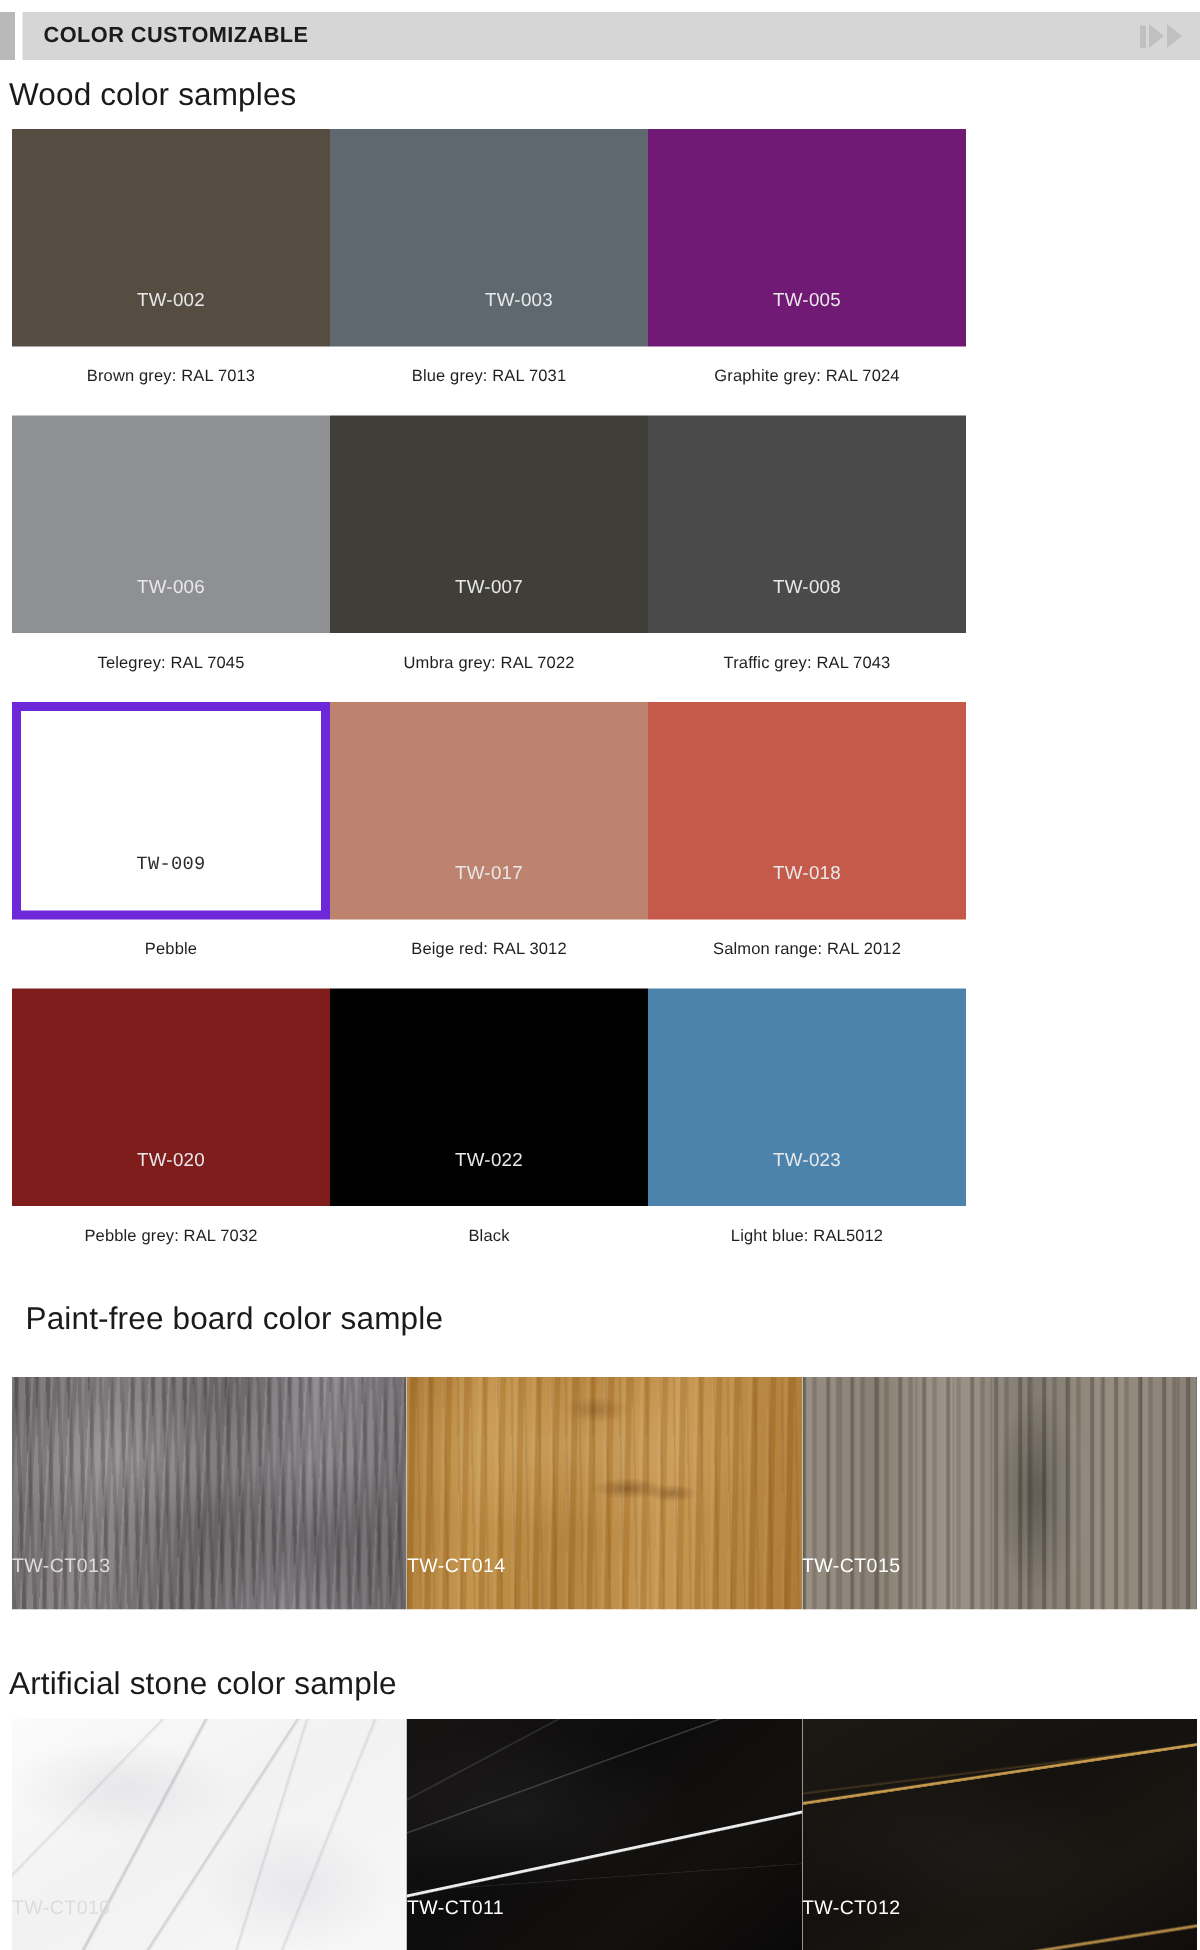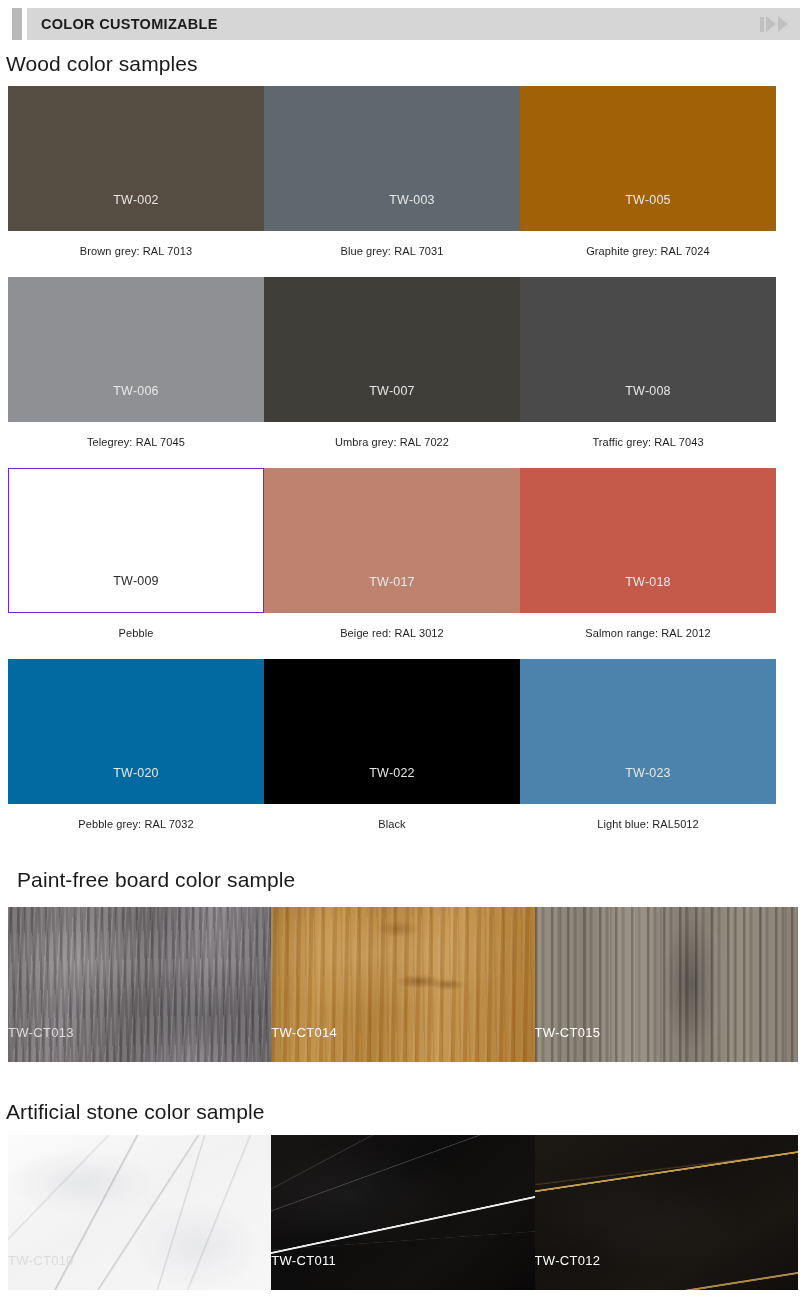--- a/index.html
+++ b/index.html
@@ -9,21 +9,21 @@
     background:#ffffff;
     font-family:"Liberation Sans", sans-serif;
     overflow:hidden;
     position:relative;
   }
 
   
   .header {
     position:relative;
     height:32px;
-    margin:8px 0 0 12px;
+    margin:8px 0 0 0;
     display:flex;
   }
   .header-tab {
     width:10px; height:32px;
     background:#b9b9b9;
     flex:0 0 auto;
   }
   .header-gap {
     width:5px; height:32px;
     background:#ffffff;
@@ -63,47 +63,48 @@
 
   
   .section-title {
     font-size:21px;
     font-weight:400;
     color:#1a1a1a;
     letter-spacing:0.1px;
     padding:0 0 0 6px;
   }
   .sec-wood    { margin-top:12px; margin-bottom:10px; }
-  .sec-board   { margin-top:38px; margin-bottom:15px;padding-left:17px; }
+  .sec-board   { margin-top:38px; margin-bottom:26px;padding-left:17px; }
   .sec-stone   { margin-top:38px; margin-bottom:11px; }
 
   
   .swatch-row {
     display:flex;
     width:790px;
     margin-left:8px;
   }
-  .swatch-cell { width:256px; }
+  .swatch-cell { width:212px; }
 
   .chip {
     height:145px;
     position:relative;
     display:flex;
     align-items:flex-end;
     justify-content:center;
   }
   .chip-code {
     font-size:12.5px;
     color:#ffffff;
     padding-bottom:24px;
     letter-spacing:0.2px;
   }
   .chip.light .chip-code { color:#e8e8e8; }
   .chip.white-chip {
-    border:1px solid #6d28d9;
+    border:6px solid #6d28d9;
+    font-family:Liberation Mono, monospace;
   }
   .chip.white-chip .chip-code { color:#2b2b2b; }
 
   .caption {
     text-align:center;
     font-size:11px;
     color:#1f1f1f;
     padding:14px 2px 0 2px;
     letter-spacing:0.1px;
   }
@@ -248,21 +249,21 @@
       </div>
       <div class="caption">Brown grey: RAL 7013</div>
     </div>
     <div class="swatch-cell">
       <div class="chip light" id="c01" style="background: rgb(94, 104, 110); padding-left: 40px;">
         <span class="chip-code">TW-003</span>
       </div>
       <div class="caption">Blue grey: RAL 7031</div>
     </div>
     <div class="swatch-cell">
-      <div class="chip light" id="c02" style="background: #a16207;">
+      <div class="chip light" id="c02" style="background: #701a75;">
         <span class="chip-code">TW-005</span>
       </div>
       <div class="caption">Graphite grey: RAL 7024</div>
     </div>
   </div>
 
   <div class="row-gap"></div>
 
   <div class="swatch-row">
     <div class="swatch-cell">
@@ -305,21 +306,21 @@
         <span class="chip-code">TW-018</span>
       </div>
       <div class="caption">Salmon range: RAL 2012</div>
     </div>
   </div>
 
   <div class="row-gap"></div>
 
   <div class="swatch-row">
     <div class="swatch-cell">
-      <div class="chip light" id="c30" style="background: #0369a1; text-align: center;">
+      <div class="chip light" id="c30" style="background: #7f1d1d; text-align: center;">
         <span class="chip-code">TW-020</span>
       </div>
       <div class="caption">Pebble grey: RAL 7032</div>
     </div>
     <div class="swatch-cell">
       <div class="chip light" id="c31" style="background: rgb(0, 0, 0);">
         <span class="chip-code">TW-022</span>
       </div>
       <div class="caption">Black</div>
     </div>

